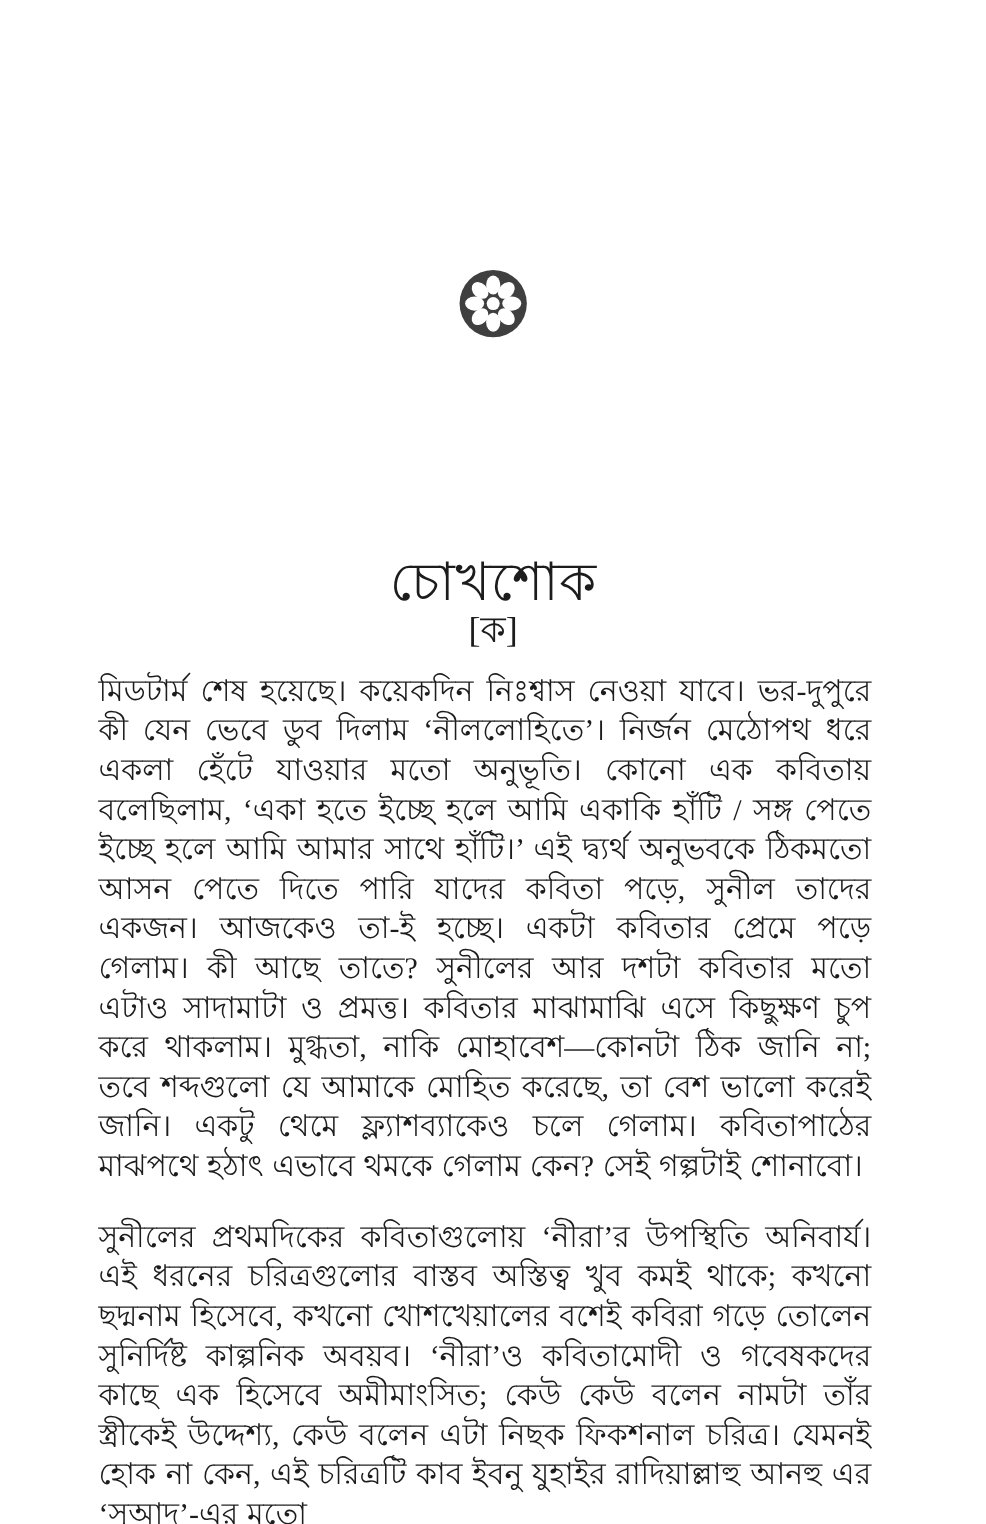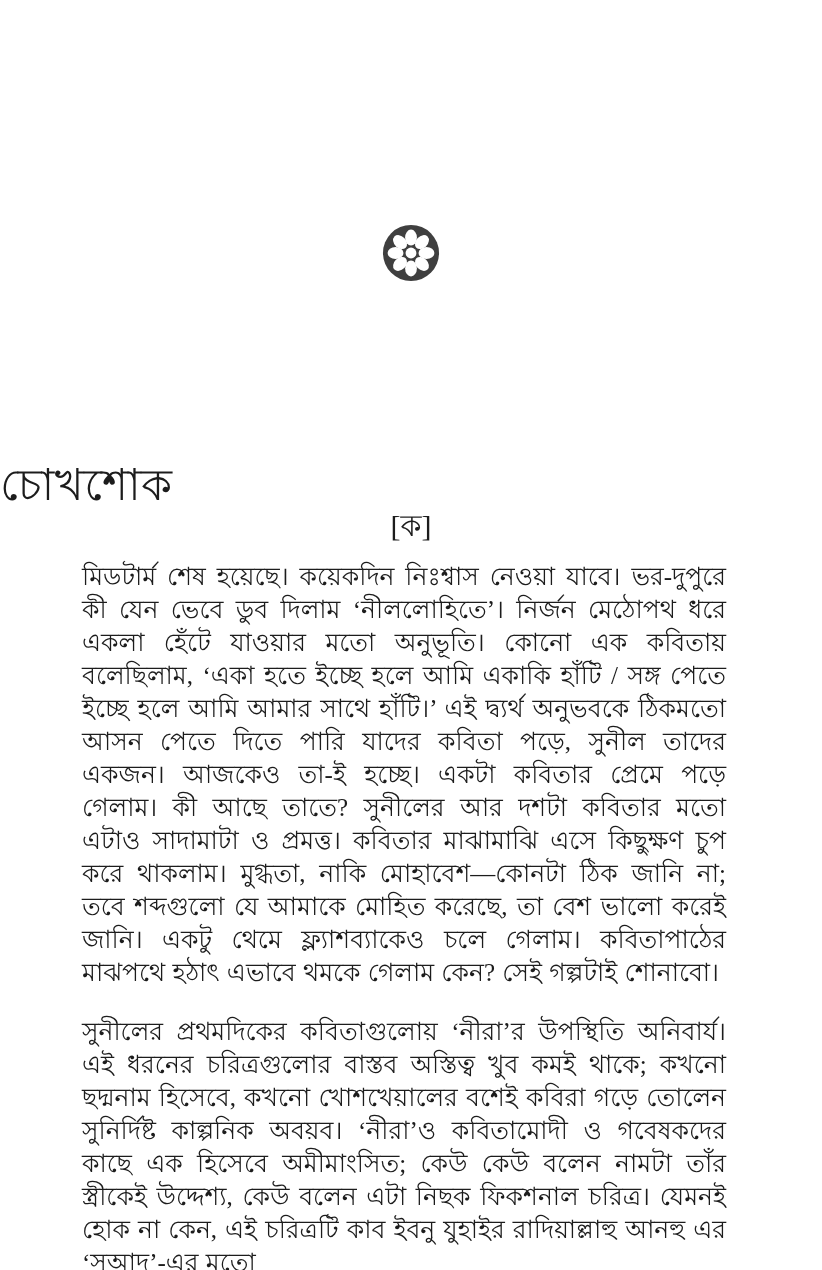--- a/index.html
+++ b/index.html
@@ -24,20 +24,21 @@
     transform: translateX(-50%);
     width: 58px;
     height: 58px;
     line-height: 0;
   }
   .chapter-title {
     position: absolute;
     top: 428px;
     left: 0;
     width: 100%;
+    text-align: center;
     font-size: 44px;
     line-height: 1.3;
     font-weight: 400;
     letter-spacing: 0.5px;
   }
   .section-marker {
     position: absolute;
     top: 506px;
     left: 0;
     width: 100%;

